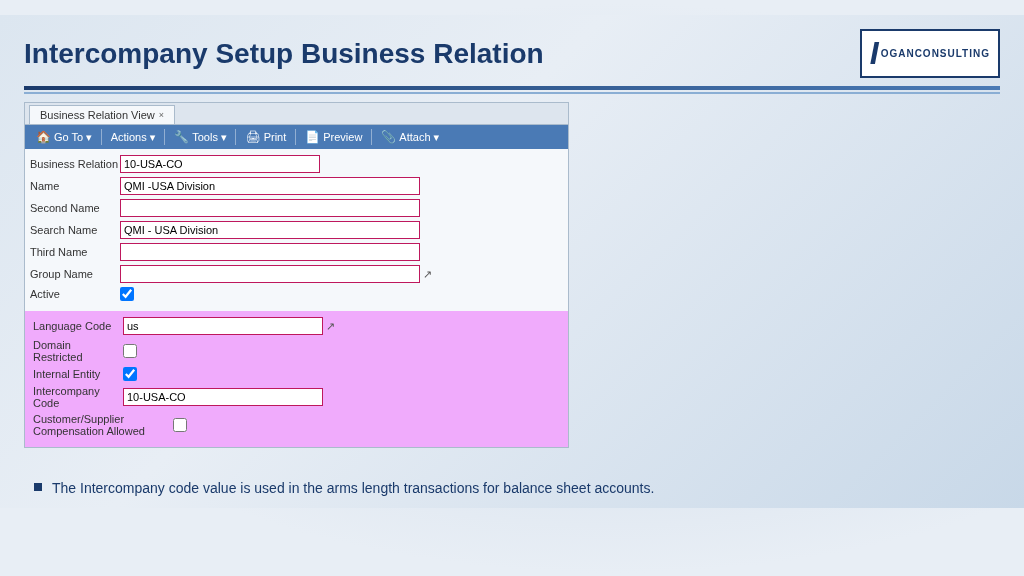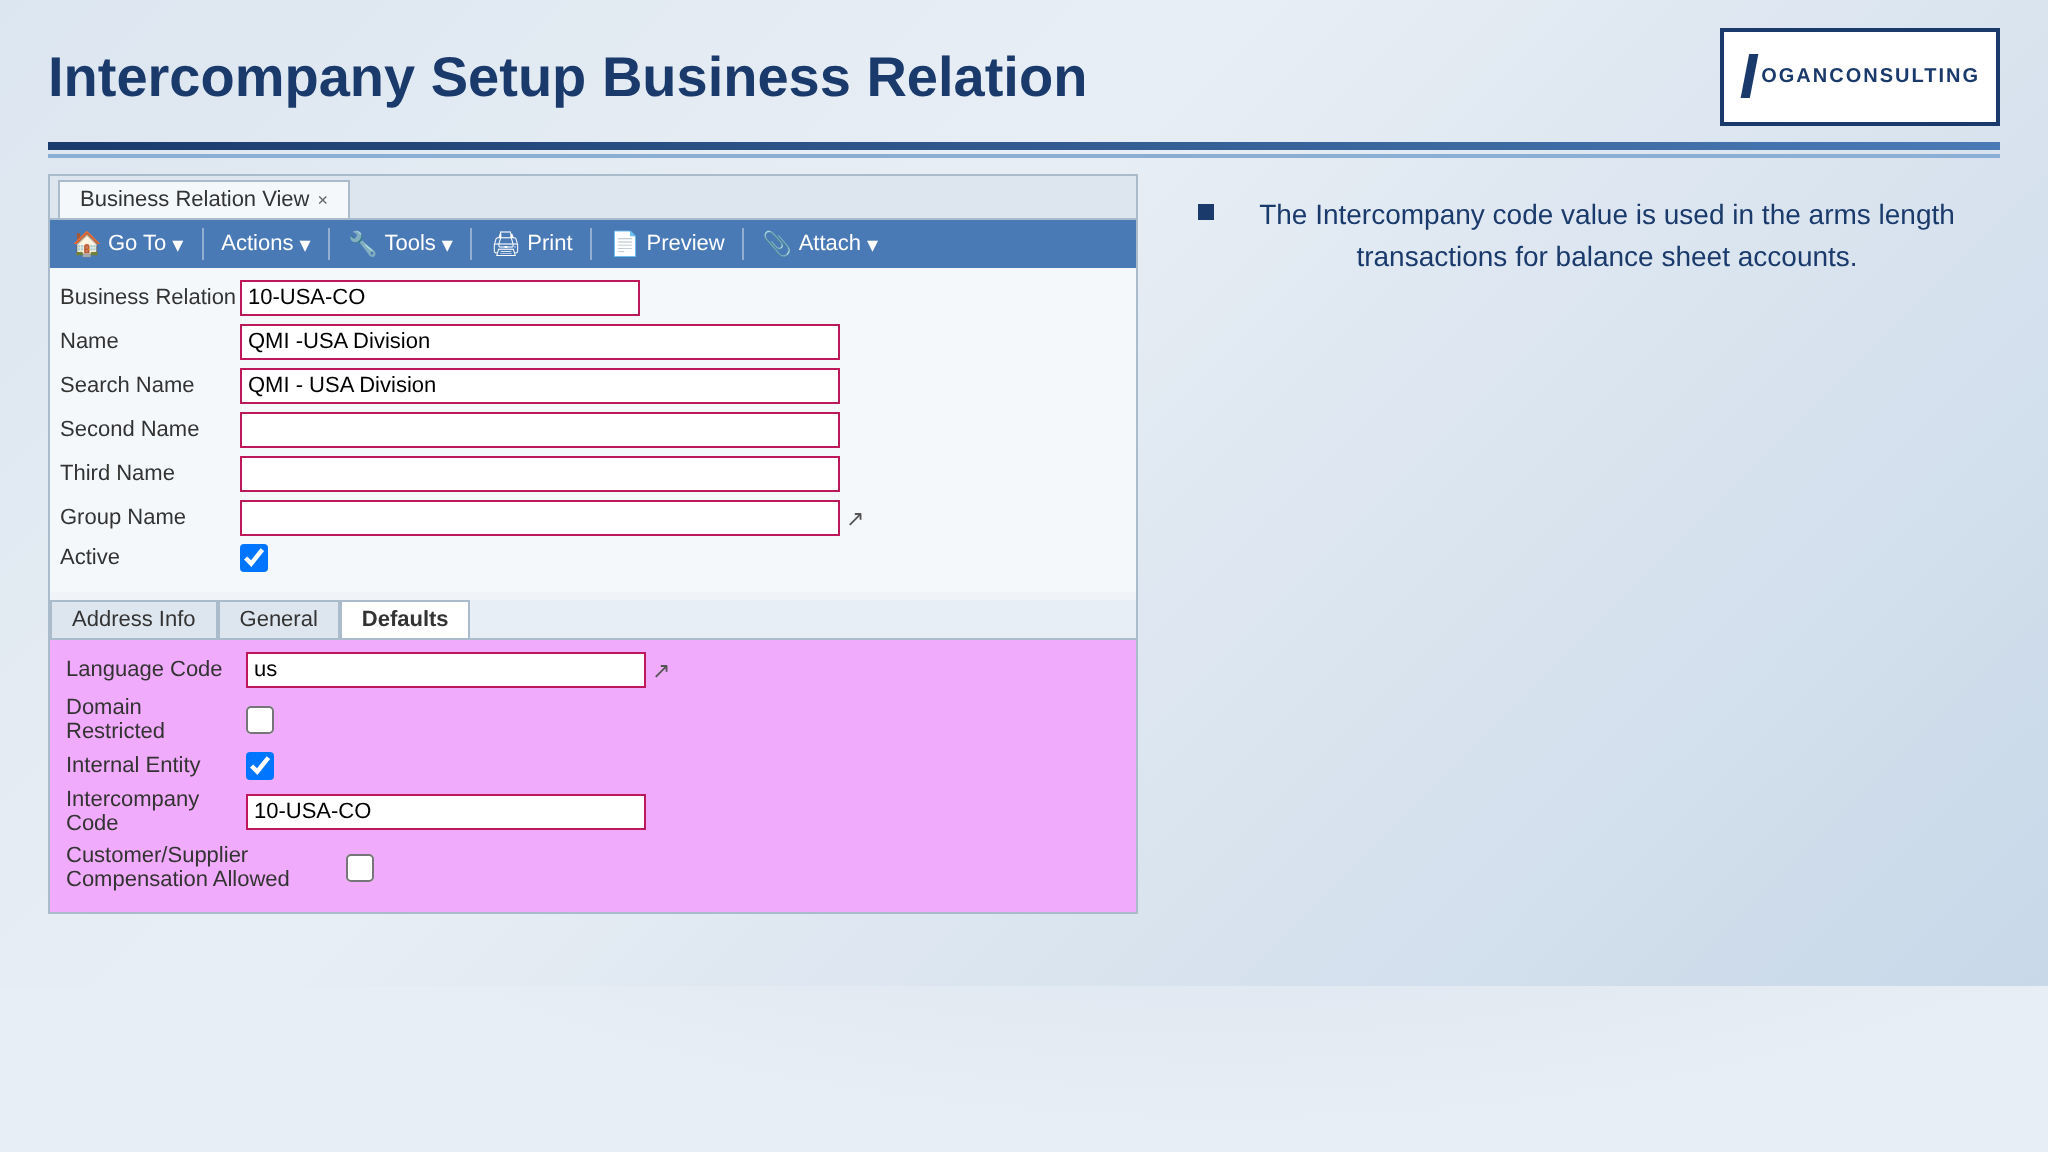--- a/index.html
+++ b/index.html
@@ -23,20 +23,21 @@
       background: radial-gradient(ellipse at 60% 50%, #d0dcea 0%, #e8eef5 70%);
       z-index: 0;
     }
 
     .page-wrapper {
       position: relative;
       z-index: 1;
       width: 1024px;
       height: 493px;
       background: linear-gradient(135deg, #dce6f0 0%, #e8eef5 40%, #c8d8e8 100%);
+      margin-top: 15px;
     }
 
     
     .header {
       display: flex;
       align-items: center;
       justify-content: space-between;
       padding: 14px 24px 8px 24px;
       background: transparent;
     }
@@ -85,20 +86,21 @@
       height: 2px;
       background: #8aaed4;
       margin: 2px 24px 8px 24px;
     }
 
     
     .main-content {
       display: flex;
       padding: 0 24px;
       gap: 20px;
+      flex-direction: column;
     }
 
     
     .left-panel {
       width: 545px;
       background: #f0f4f8;
       border: 1px solid #aabbcc;
       flex-shrink: 0;
     }
 
@@ -354,51 +356,46 @@
           <span class="form-label">Business Relation</span>
           <input class="form-input" type="text" value="10-USA-CO" style="">
         </div>
 
         <div class="form-row">
           <span class="form-label">Name</span>
           <input class="form-input wide" type="text" value="QMI -USA Division" style="">
         </div>
 
         <div class="form-row">
+          <span class="form-label">Second Name</span>
+          <input class="form-input wide" type="text" value="" style="">
+        </div>
+
+        <div class="form-row">
           <span class="form-label">Search Name</span>
           <input class="form-input wide" type="text" value="QMI - USA Division" style="">
-        </div>
-
-        <div class="form-row">
-          <span class="form-label">Second Name</span>
-          <input class="form-input wide" type="text" value="" style="">
         </div>
 
         <div class="form-row">
           <span class="form-label">Third Name</span>
           <input class="form-input wide" type="text" value="" style="">
         </div>
 
         <div class="form-row">
           <span class="form-label">Group Name</span>
           <input class="form-input wide" type="text" value="" style="">
           <span class="link-icon">↗</span>
         </div>
 
         <div class="form-row">
           <span class="form-label">Active</span>
           <input class="form-checkbox" type="checkbox" checked="" style="">
         </div>
       </div>
 
-      <div class="sub-tabs">
-        <div class="sub-tab">Address Info</div>
-        <div class="sub-tab">General</div>
-        <div class="sub-tab active">Defaults</div>
-      </div>
 
       <div class="sub-form">
         <div class="sub-form-left">
 
           <div class="form-row">
             <span class="form-label">Language Code</span>
             <input class="form-input" type="text" value="us" style="">
             <span class="link-icon">↗</span>
           </div>
 

